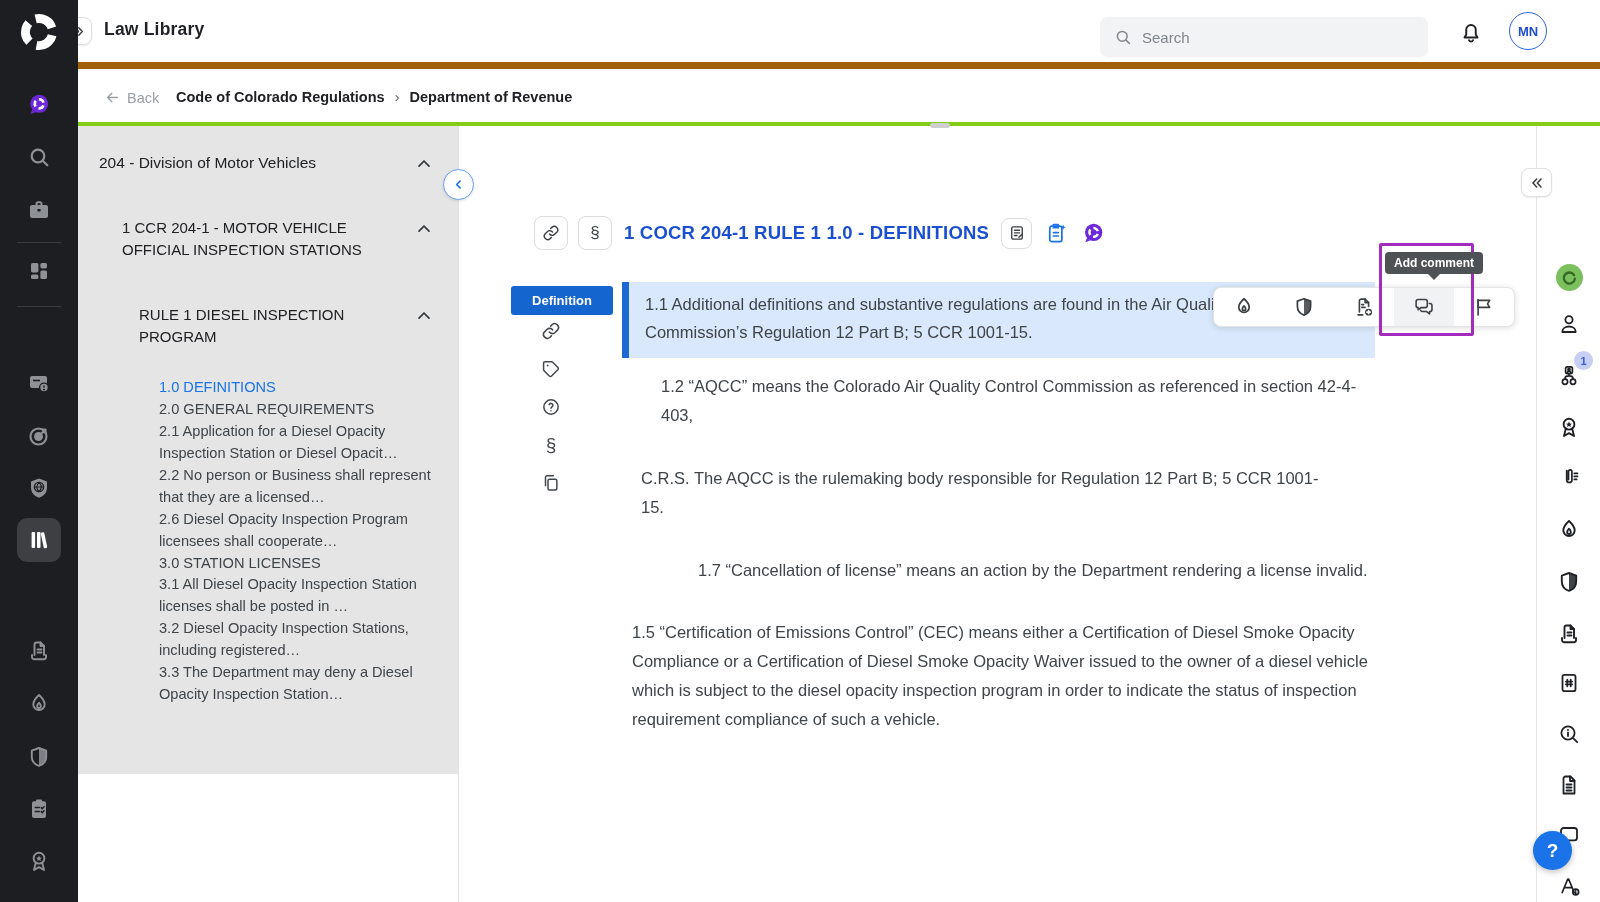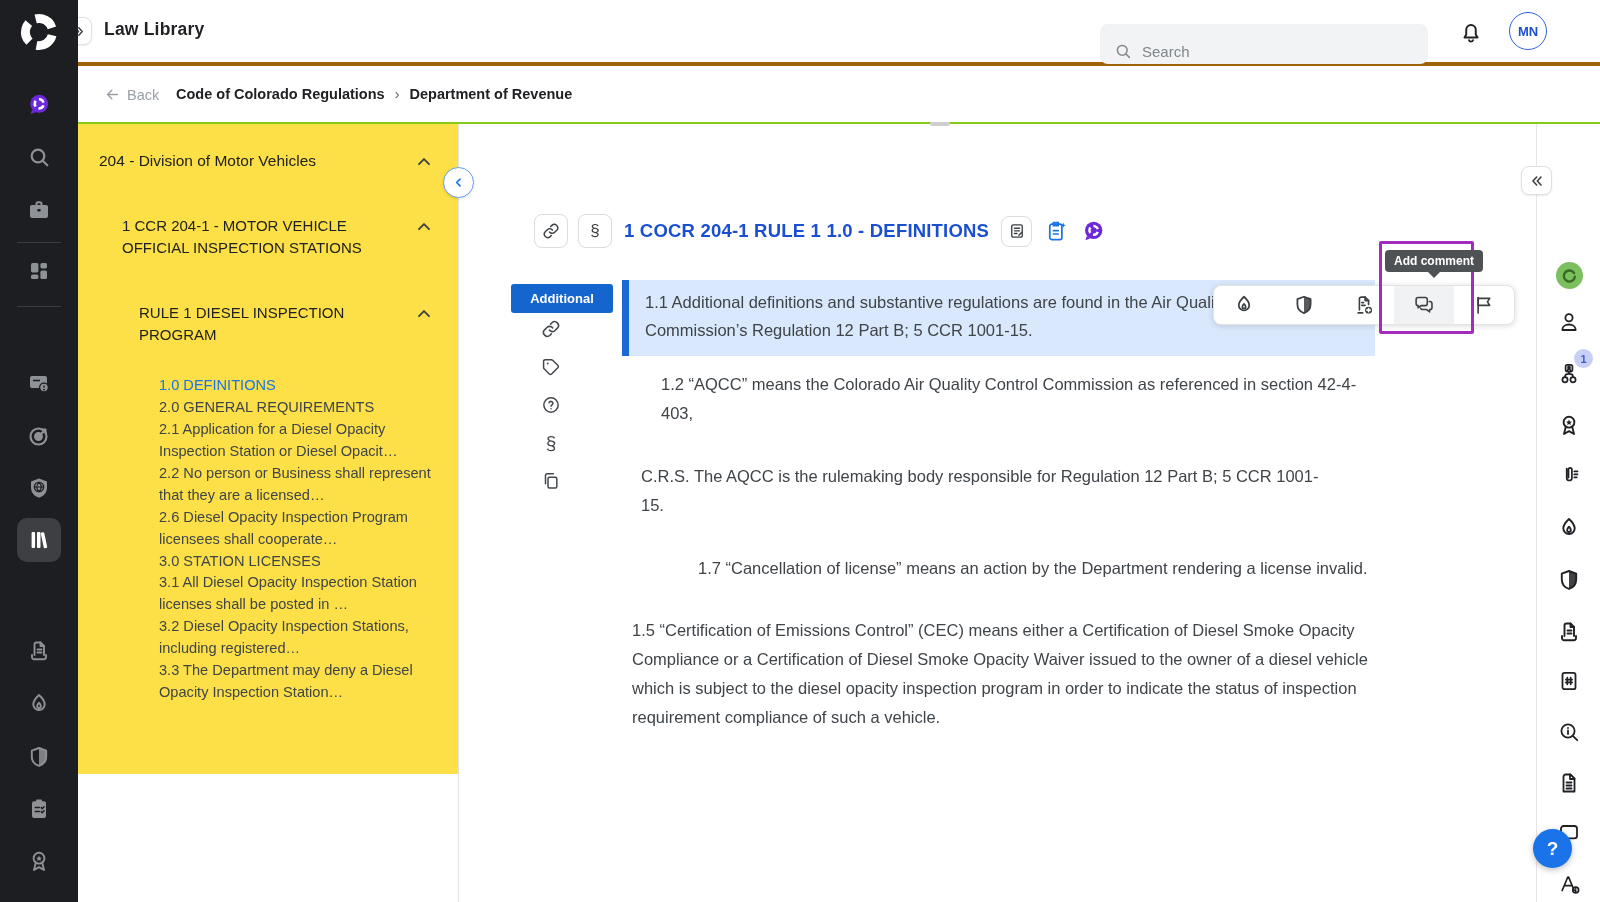--- a/index.html
+++ b/index.html
@@ -12,36 +12,36 @@
   .logo{position:absolute;left:11px;top:4px;width:56px;height:56px;display:flex;align-items:center;justify-content:center}
   .rail-item{position:absolute;left:17px;width:44px;height:44px;border-radius:10px;display:flex;align-items:center;justify-content:center;color:#8e9196;cursor:pointer}
   .rail-item.active{background:#3e3f43;color:#fff}
   .rail-item svg{width:24px;height:24px}
   .rail-div{position:absolute;left:17px;width:44px;height:1px;background:#3a3b3f}
 
   
   .header{position:absolute;left:78px;top:0;width:1522px;height:62px;background:#fff;z-index:30}
   .expand-btn{position:absolute;left:-14px;top:17px;width:28px;height:28px;background:#fff;border:1px solid #e0e0e0;border-radius:8px;display:flex;align-items:center;justify-content:center;color:#3c4043;cursor:pointer;box-shadow:0 1px 2px rgba(0,0,0,.08);z-index:50}
   .app-title{position:absolute;left:26px;top:19px;font-size:17.5px;font-weight:600;color:#1f2125;letter-spacing:.2px}
-  .search-box{position:absolute;left:1022px;top:24px;width:328px;height:40px;background:#f1f3f4;border-radius:8px;display:flex;align-items:flex-end;padding:4px 14px;gap:10px;color:#80868b;cursor:text}
+  .search-box{position:absolute;left:1022px;top:17px;width:328px;height:40px;background:#f1f3f4;border-radius:8px;display:flex;align-items:center;padding:4px 14px;gap:10px;color:#80868b;cursor:text}
   .search-box svg{width:18px;height:18px;flex:0 0 auto}
   .search-ph{font-size:15px;color:#80868b}
   .bell{position:absolute;left:1380px;top:19px;width:26px;height:26px;color:#202124;cursor:pointer}
   .avatar{position:absolute;left:1431px;top:12px;width:38px;height:38px;border-radius:50%;border:1.5px solid #2e63d3;color:#1c4ecf;font-size:13px;font-weight:700;display:flex;align-items:center;justify-content:center;background:#fff;cursor:pointer}
 
   
-  .crumb-row{position:absolute;left:78px;top:62px;width:1522px;height:60px;background:#fff;border-top:4px solid #a16207;z-index:20}
+  .crumb-row{position:absolute;left:78px;top:62px;width:1522px;height:60px;background:#fff;border-top:7px solid #a16207;z-index:20}
   .back{position:absolute;left:26px;top:20px;display:flex;align-items:center;gap:6px;color:#9aa0a6;font-size:14.5px;cursor:pointer}
   .back svg{width:17px;height:17px}
   .crumbs{position:absolute;left:98px;top:20px;display:flex;align-items:center;gap:10px;font-size:14.5px;font-weight:600;color:#202124}
   .crumb{cursor:pointer}
   .crumb-sep{color:#5f6368;font-weight:400}
 
   
-  .main{position:absolute;left:78px;top:122px;width:1522px;height:652px;border-top:2px solid #84cc16;background:#fde047}
+  .main{position:absolute;left:78px;top:122px;width:1522px;height:652px;border-top:4px solid #84cc16;background:#e5e5e5}
 
   
   .nav{position:absolute;left:0;top:0;width:380px;height:780px;padding:26px 24px 0 21px;overflow:hidden}
   .tree-row{display:flex;align-items:flex-start;cursor:pointer}
   .tree-row .lbl{flex:1;line-height:1.45}
   .tree-row .chev{width:20px;height:20px;color:#3c4043;margin-top:2px;flex:0 0 auto}
   .lvl0{font-size:15.5px;font-weight:500;color:#202124}
   .lvl1{margin:43px 0 0 23px;font-size:15px;font-weight:500;color:#202124}
   .lvl2{margin:43px 0 0 40px;font-size:15px;font-weight:500;color:#202124}
   .nav-items{margin:30px 0 0 60px;display:flex;flex-direction:column;}
@@ -323,21 +323,21 @@
             <div class="inline-ic">
               <svg viewBox="0 0 24 24">
                 <circle cx="12.2" cy="10.8" r="9" fill="#6d28d9"></circle>
                 <path d="M5.2 16.5l-1.7 4.6 5-1.9z" fill="#6d28d9"></path>
                 <circle cx="12.2" cy="10.8" r="4.5" fill="none" stroke="#fff" stroke-width="2.6" stroke-dasharray="6 3.4" transform="rotate(20 12.2 10.8)"></circle>
               </svg>
             </div>
           </span>
       </div>
 
-      <div class="chip">Additional</div>
+      <div class="chip">Definition</div>
       <div class="margin-tools" id="margin-tools">
           <div class="mt">
             <svg viewBox="0 0 24 24" fill="none" stroke="currentColor" stroke-linecap="round" stroke-linejoin="round" stroke-width="1.9">
               <path d="M10 13.3a4.6 4.6 0 0 0 6.9.5l2.8-2.8a4.6 4.6 0 0 0-6.5-6.5l-1.6 1.6"></path>
               <path d="M14 10.7a4.6 4.6 0 0 0-6.9-.5l-2.8 2.8a4.6 4.6 0 0 0 6.5 6.5l1.6-1.6"></path>
             </svg>
           </div>
           <div class="mt">
             <svg viewBox="0 0 24 24" fill="none" stroke="currentColor" stroke-linecap="round" stroke-linejoin="round" stroke-width="1.8">
               <path d="M20.4 12.6l-7.7 7.7a2 2 0 0 1-2.8 0l-6.2-6.2a2 2 0 0 1-.6-1.4V5.2a2 2 0 0 1 2-2h7.5a2 2 0 0 1 1.4.6l6.4 6.4a2 2 0 0 1 0 2.4z"></path>

